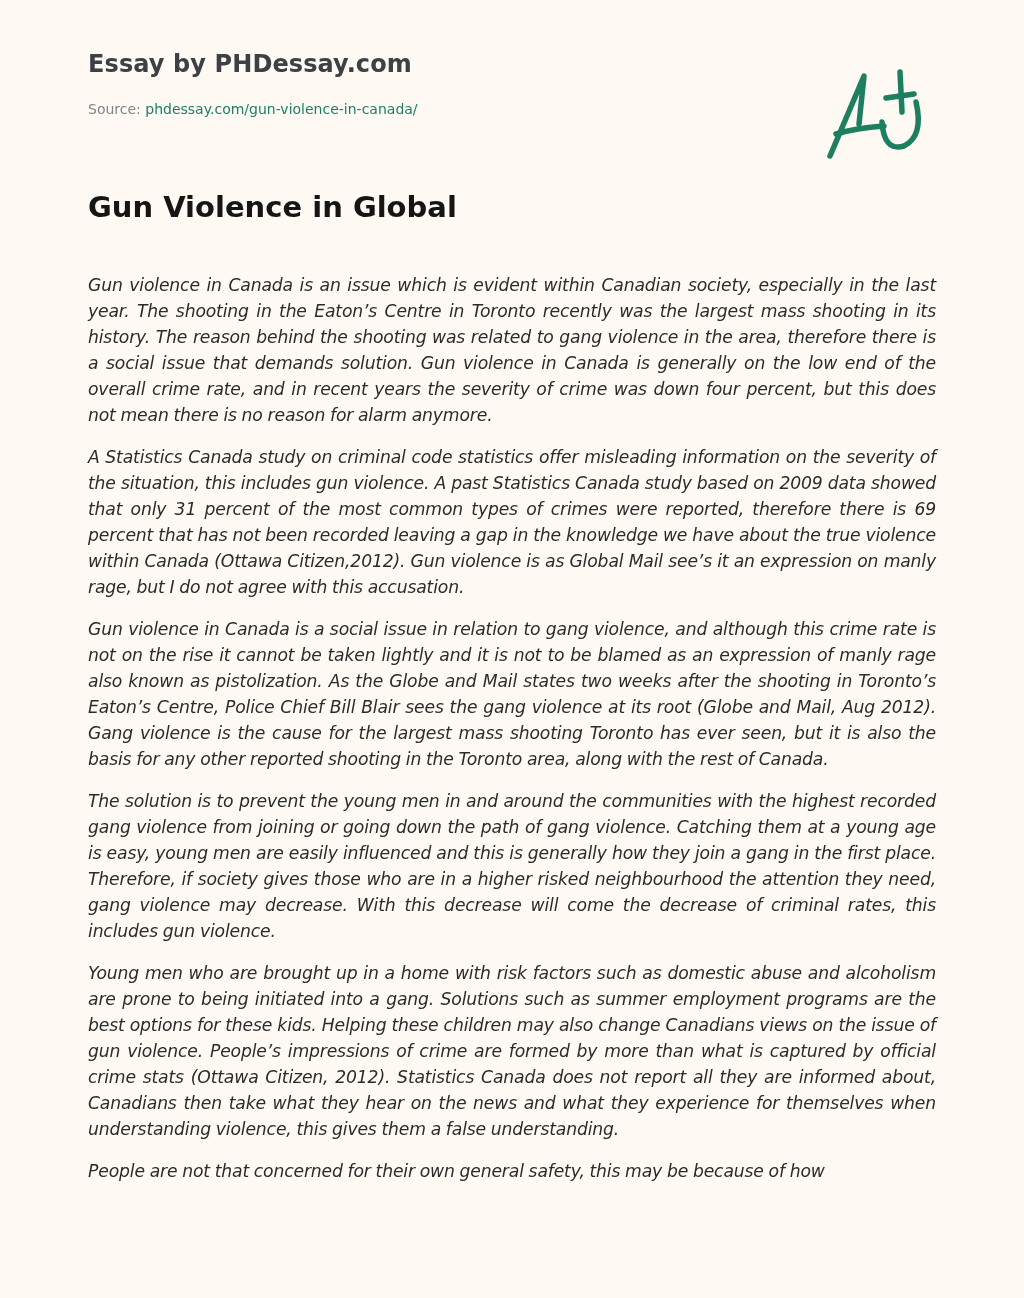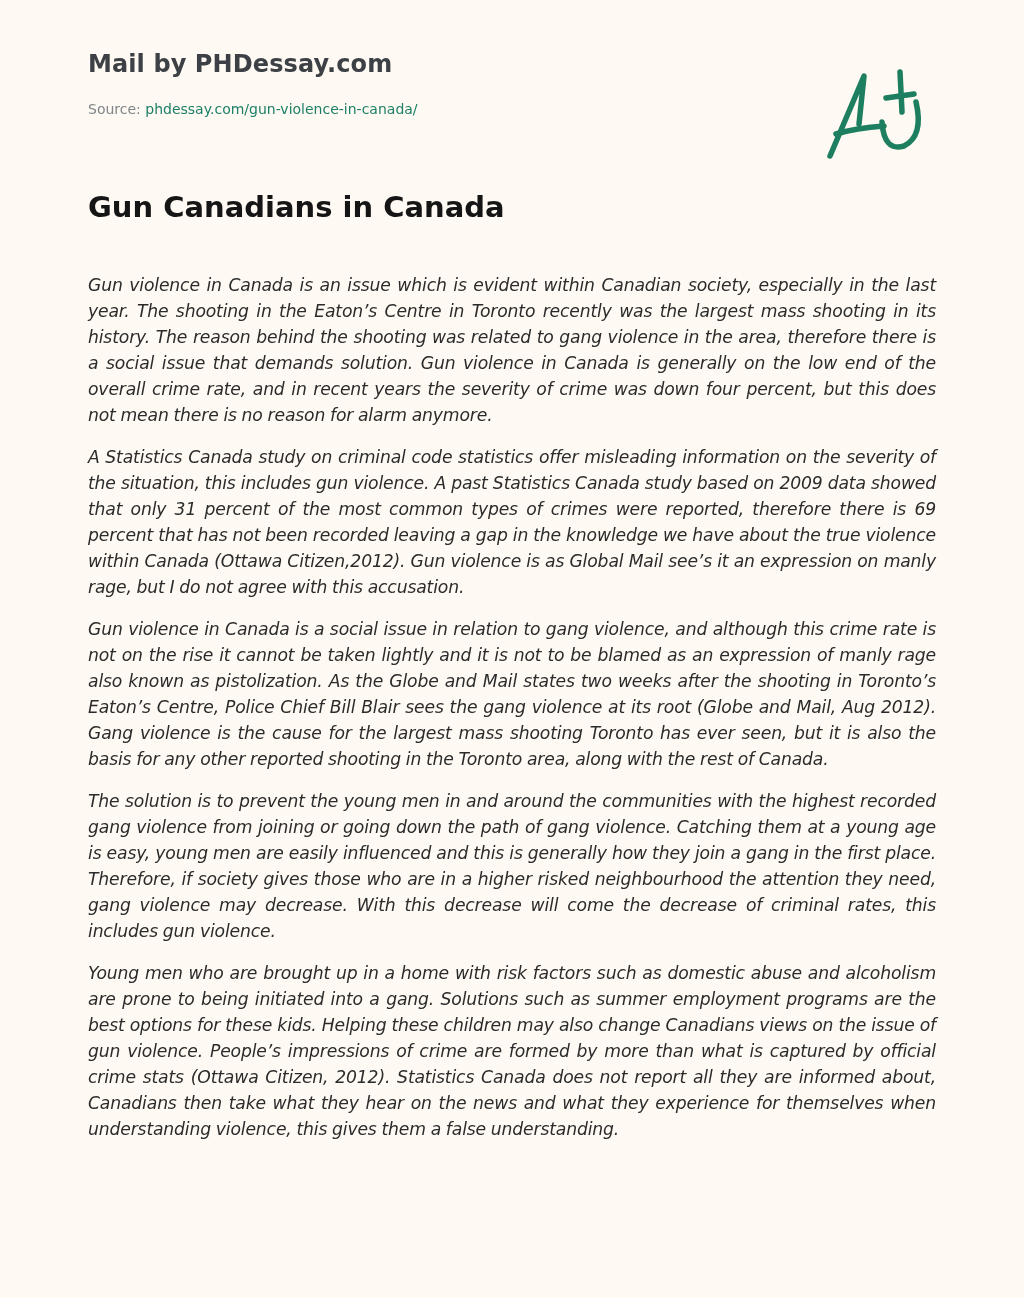--- a/index.html
+++ b/index.html
@@ -73,38 +73,39 @@
       text-align: justify;
       letter-spacing: -0.15px;
       word-spacing: -0.5px;
       font-style: italic;
     }
   </style>
 </head>
 <body>
 
 <div class="page">
-  <div class="brand">Mail by PHDessay.com</div>
+  <div class="brand">Essay by PHDessay.com</div>
 
   <div class="source">
     <span>Source: </span><a>phdessay.com/gun-violence-in-canada/</a>
   </div>
 
   <svg class="logo" viewBox="0 0 102 100">
     <g fill="none" stroke="#1d7f5f" stroke-width="5.5" stroke-linecap="round" stroke-linejoin="round">
       <path d="M4 92 L38 12 L33 60"></path>
       <path d="M10 70 Q30 64 58 62"></path>
       <path d="M60 34 L88 30"></path>
       <path d="M74 8 L76 48"></path>
       <path d="M56 58 Q58 88 78 82 Q98 72 90 38"></path>
     </g>
   </svg>
 
-  <h1 class="title">Gun Canadians in Canada</h1>
+  <h1 class="title">Gun Violence in Global</h1>
 
   <div class="body-text">
     <p>Gun violence in Canada is an issue which is evident within Canadian society, especially in the last year. The shooting in the Eaton’s Centre in Toronto recently was the largest mass shooting in its history. The reason behind the shooting was related to gang violence in the area, therefore there is a social issue that demands solution. Gun violence in Canada is generally on the low end of the overall crime rate, and in recent years the severity of crime was down four percent, but this does not mean there is no reason for alarm anymore.</p>
     <p>A Statistics Canada study on criminal code statistics offer misleading information on the severity of the situation, this includes gun violence. A past Statistics Canada study based on 2009 data showed that only 31 percent of the most common types of crimes were reported, therefore there is 69 percent that has not been recorded leaving a gap in the knowledge we have about the true violence within Canada (Ottawa Citizen,2012). Gun violence is as Global Mail see’s it an expression on manly rage, but I do not agree with this accusation.</p>
     <p>Gun violence in Canada is a social issue in relation to gang violence, and although this crime rate is not on the rise it cannot be taken lightly and it is not to be blamed as an expression of manly rage also known as pistolization. As the Globe and Mail states two weeks after the shooting in Toronto’s Eaton’s Centre, Police Chief Bill Blair sees the gang violence at its root (Globe and Mail, Aug 2012). Gang violence is the cause for the largest mass shooting Toronto has ever seen, but it is also the basis for any other reported shooting in the Toronto area, along with the rest of Canada.</p>
     <p>The solution is to prevent the young men in and around the communities with the highest recorded gang violence from joining or going down the path of gang violence. Catching them at a young age is easy, young men are easily influenced and this is generally how they join a gang in the first place. Therefore, if society gives those who are in a higher risked neighbourhood the attention they need, gang violence may decrease. With this decrease will come the decrease of criminal rates, this includes gun violence.</p>
     <p>Young men who are brought up in a home with risk factors such as domestic abuse and alcoholism are prone to being initiated into a gang. Solutions such as summer employment programs are the best options for these kids. Helping these children may also change Canadians views on the issue of gun violence. People’s impressions of crime are formed by more than what is captured by official crime stats (Ottawa Citizen, 2012). Statistics Canada does not report all they are informed about, Canadians then take what they hear on the news and what they experience for themselves when understanding violence, this gives them a false understanding.</p>
+    <p>People are not that concerned for their own general safety, this may be because of how</p>
   </div>
 </div>
 
 </body></html>

